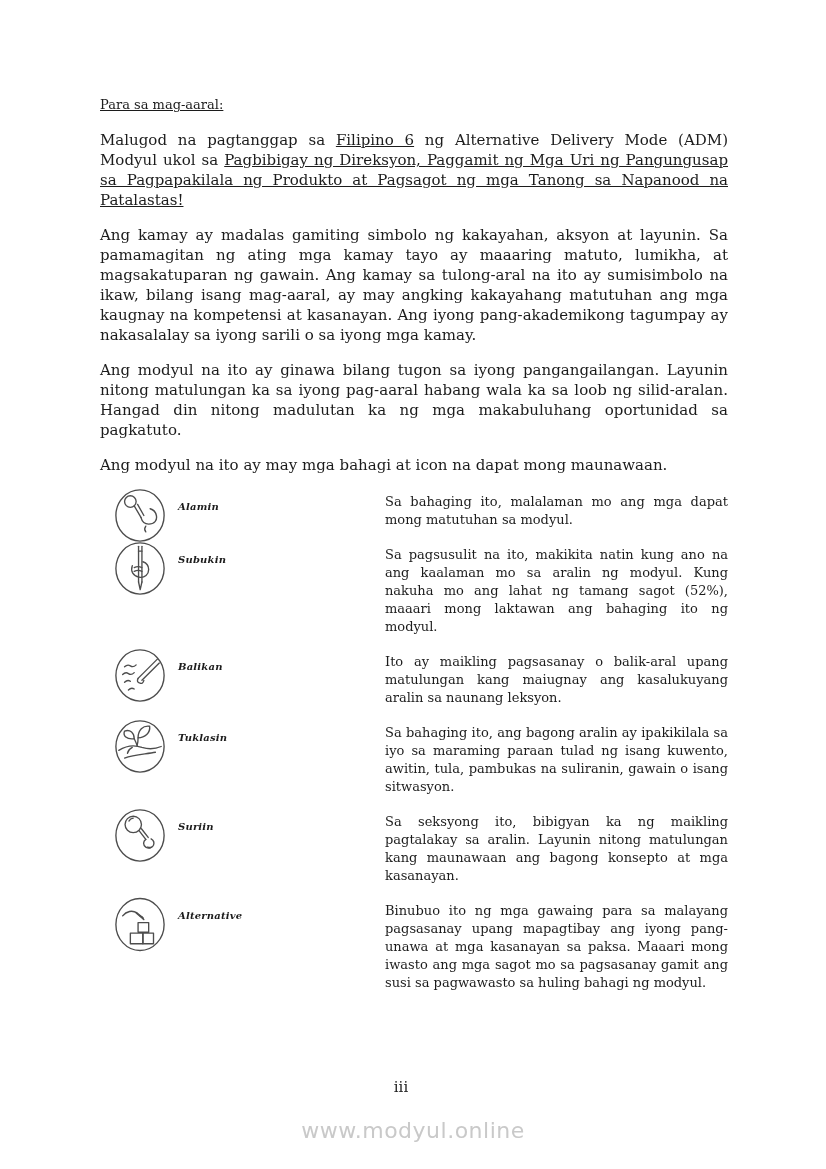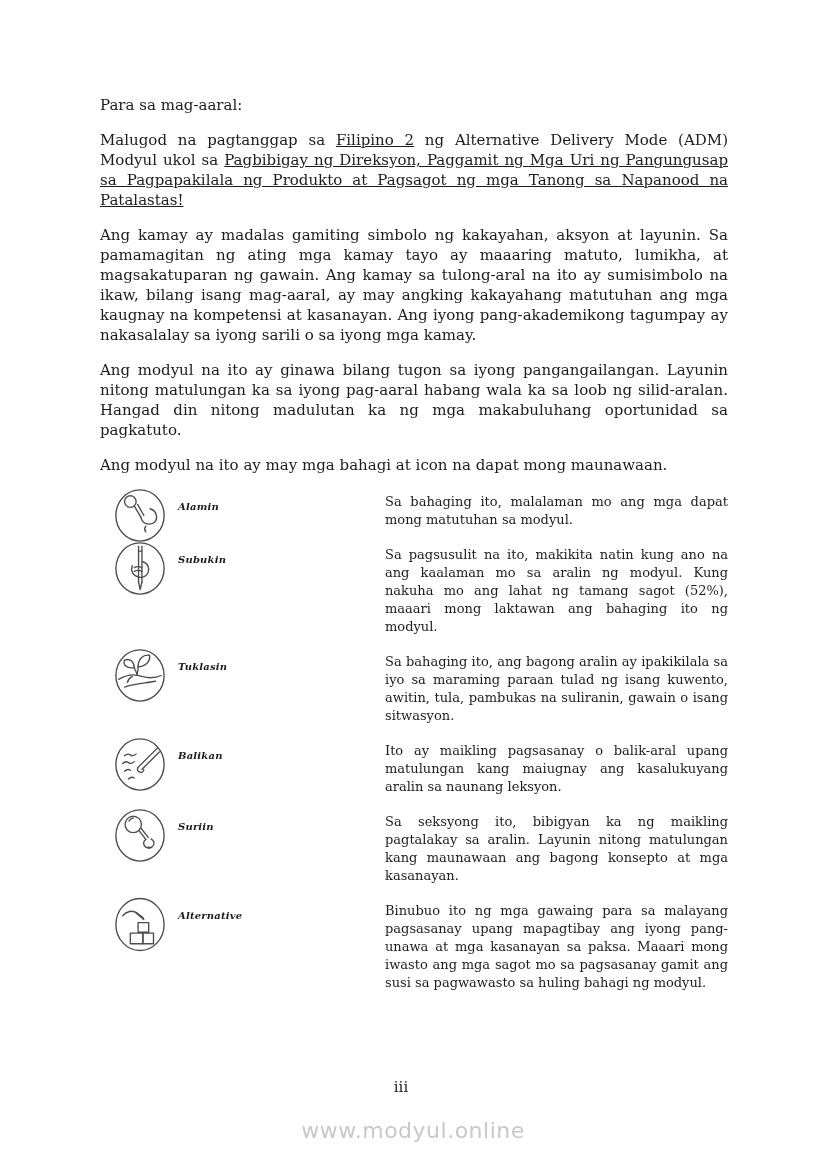--- a/index.html
+++ b/index.html
@@ -15,23 +15,24 @@
     font-family: "DejaVu Serif", "Liberation Serif", serif;
     color: #1c1c1c;
   }
   .content {
     position: absolute;
     left: 100px;
     top: 95px;
     width: 628px;
   }
   .greeting {
-    font-size: 15px;
+    font-size: 13px;
     line-height: 20px;
     margin: 0 0 15px 0;
+    text-decoration: underline;
   }
   p.body-par {
     font-size: 15px;
     line-height: 20px;
     text-align: justify;
     margin: 0 0 15px 0;
   }
   .u { text-decoration: underline; }
   .rows { margin-top: 18px; }
   .row {
@@ -96,21 +97,21 @@
     stroke-linejoin: round;
   }
 </style>
 </head>
 <body>
 
 <div class="content">
 
   <p class="greeting">Para sa mag-aaral:</p>
 
-  <p class="body-par"><span>Malugod na pagtanggap sa </span><span class="u">Filipino 2</span><span> ng Alternative Delivery Mode (ADM) Modyul ukol sa </span><span class="u">Pagbibigay ng Direksyon, Paggamit ng Mga Uri ng Pangungusap sa Pagpapakilala ng Produkto at Pagsagot ng mga Tanong sa Napanood na Patalastas!</span></p>
+  <p class="body-par"><span>Malugod na pagtanggap sa </span><span class="u">Filipino 6</span><span> ng Alternative Delivery Mode (ADM) Modyul ukol sa </span><span class="u">Pagbibigay ng Direksyon, Paggamit ng Mga Uri ng Pangungusap sa Pagpapakilala ng Produkto at Pagsagot ng mga Tanong sa Napanood na Patalastas!</span></p>
 
   <p class="body-par">Ang kamay ay madalas gamiting simbolo ng kakayahan, aksyon at layunin. Sa pamamagitan ng ating mga kamay tayo ay maaaring matuto, lumikha, at magsakatuparan ng gawain. Ang kamay sa tulong-aral na ito ay sumisimbolo na ikaw, bilang isang mag-aaral, ay may angking kakayahang matutuhan ang mga kaugnay na kompetensi at kasanayan. Ang iyong pang-akademikong tagumpay ay nakasalalay sa iyong sarili o sa iyong mga kamay.</p>
 
   <p class="body-par">Ang modyul na ito ay ginawa bilang tugon sa iyong pangangailangan. Layunin nitong matulungan ka sa iyong pag-aaral habang wala ka sa loob ng silid-aralan. Hangad din nitong madulutan ka ng mga makabuluhang oportunidad sa pagkatuto.</p>
 
   <p class="body-par">Ang modyul na ito ay may mga bahagi at icon na dapat mong maunawaan.</p>
 
   <div class="rows">
 
     <div class="row">
@@ -147,58 +148,58 @@
       </div>
       <div class="label-cell">Subukin</div>
       <div class="desc-cell">Sa pagsusulit na ito, makikita natin kung ano na ang kaalaman mo sa aralin ng modyul. Kung nakuha mo ang lahat ng tamang sagot (52%), maaari mong laktawan ang bahaging ito ng modyul.</div>
     </div>
 
     <div class="row">
       <div class="icon-cell">
         <svg viewBox="0 0 56 58">
           <g class="ic">
             <ellipse cx="28" cy="29" rx="25" ry="26.5"></ellipse>
+            <path d="M12 20 q3 -3 6 -1 q3 2 6 -1"></path>
+            <path d="M10 28 q3 -3 6 -1 q3 2 6 -1"></path>
+            <path d="M12 36 q3 -3 6 -1"></path>
+            <path d="M16 44 q3 -3 6 -1"></path>
+            <path d="M46 12 L26 32"></path>
+            <path d="M48 16 L30 34"></path>
+            <path d="M26 32 q-2 4 2 5 q3 1 4 -3"></path>
+          </g>
+        </svg>
+      </div>
+      <div class="label-cell">Balikan</div>
+      <div class="desc-cell">Ito ay maikling pagsasanay o balik-aral upang matulungan kang maiugnay ang kasalukuyang aralin sa naunang leksyon.</div>
+    </div>
+
+    <div class="row">
+      <div class="icon-cell">
+        <svg viewBox="0 0 56 58">
+          <g class="ic">
+            <ellipse cx="28" cy="29" rx="25" ry="26.5"></ellipse>
             <path d="M22 21 c-8 1 -12 -3 -10 -8 c6 -2 10 2 10 8 z"></path>
             <path d="M26 20 c0 -8 5 -13 12 -12 c1 7 -5 12 -12 12 z"></path>
             <path d="M22 21 q2 4 3 7"></path>
             <path d="M26 20 q0 5 -1 8"></path>
             <path d="M6 33 c8 -5 16 -6 24 -3 c7 2 13 2 20 -1"></path>
             <path d="M12 41 c10 -4 22 -4 32 -6"></path>
             <path d="M20 30 q-4 2 -5 6"></path>
           </g>
         </svg>
       </div>
       <div class="label-cell">Tuklasin</div>
       <div class="desc-cell">Sa bahaging ito, ang bagong aralin ay ipakikilala sa iyo sa maraming paraan tulad ng isang kuwento, awitin, tula, pambukas na suliranin, gawain o isang sitwasyon.</div>
     </div>
 
     <div class="row">
       <div class="icon-cell">
         <svg viewBox="0 0 56 58">
           <g class="ic">
             <ellipse cx="28" cy="29" rx="25" ry="26.5"></ellipse>
-            <path d="M12 20 q3 -3 6 -1 q3 2 6 -1"></path>
-            <path d="M10 28 q3 -3 6 -1 q3 2 6 -1"></path>
-            <path d="M12 36 q3 -3 6 -1"></path>
-            <path d="M16 44 q3 -3 6 -1"></path>
-            <path d="M46 12 L26 32"></path>
-            <path d="M48 16 L30 34"></path>
-            <path d="M26 32 q-2 4 2 5 q3 1 4 -3"></path>
-          </g>
-        </svg>
-      </div>
-      <div class="label-cell">Balikan</div>
-      <div class="desc-cell">Ito ay maikling pagsasanay o balik-aral upang matulungan kang maiugnay ang kasalukuyang aralin sa naunang leksyon.</div>
-    </div>
-
-    <div class="row">
-      <div class="icon-cell">
-        <svg viewBox="0 0 56 58">
-          <g class="ic">
-            <ellipse cx="28" cy="29" rx="25" ry="26.5"></ellipse>
             <circle cx="21" cy="17.5" r="8.5"></circle>
             <path d="M16.5 14 q1.5 -2.5 4.5 -3"></path>
             <path d="M27 24 L34 33"></path>
             <path d="M29.5 22 L36.5 31"></path>
             <path d="M34 33 c-3 2 -3 6 0 8 c3 2 7 1 8 -2 c1 -2.5 0 -5 -2.5 -6.5"></path>
             <path d="M36 41 q2 1 4 0"></path>
           </g>
         </svg>
       </div>
       <div class="label-cell">Suriin</div>

